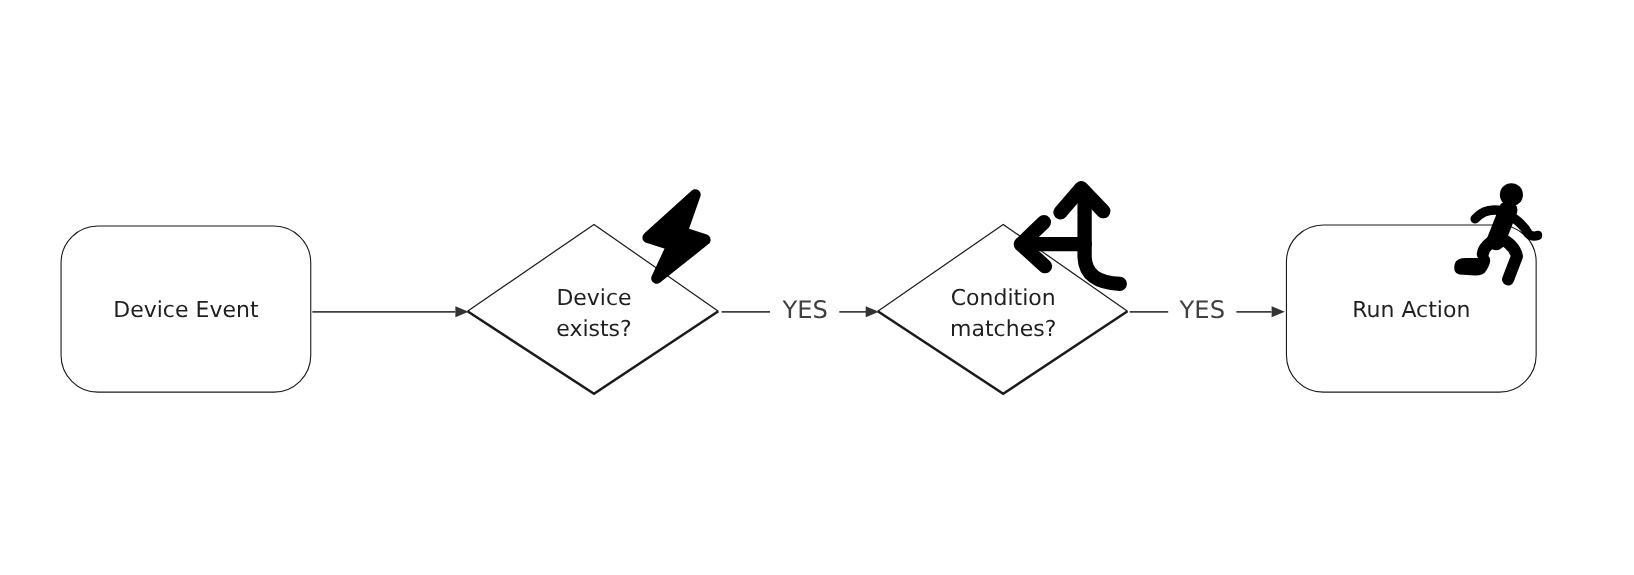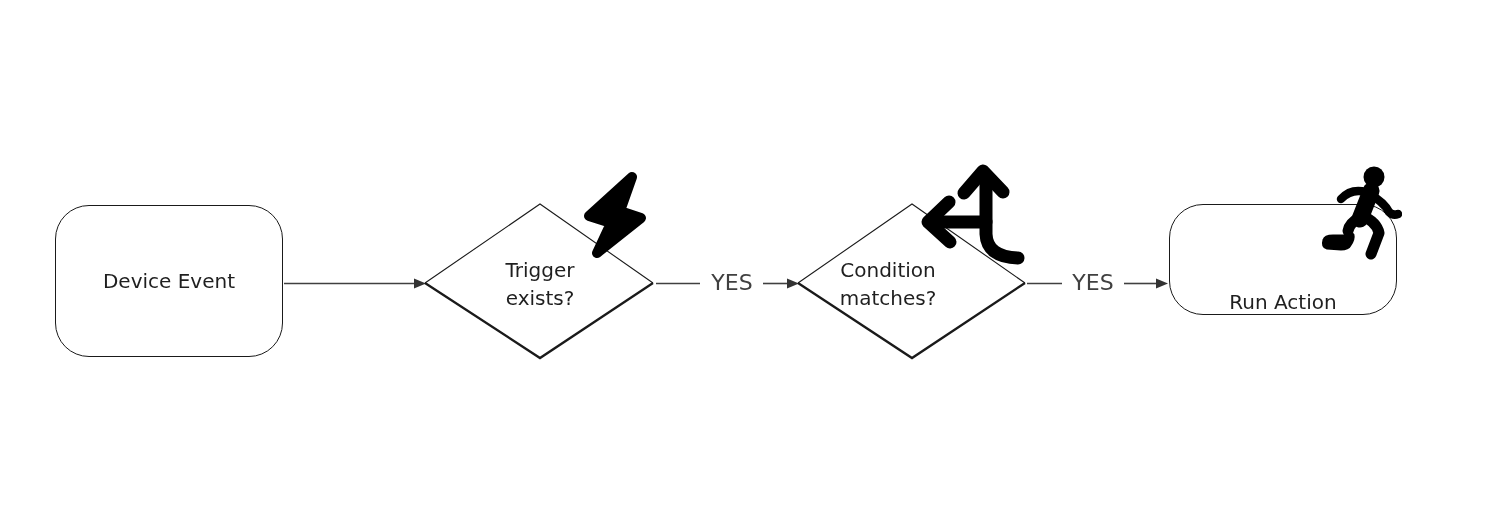--- a/index.html
+++ b/index.html
@@ -22,31 +22,31 @@
     border-radius: 34px;
     background: #ffffff;
     display: flex;
     align-items: center;
     justify-content: center;
     font-size: 20px;
     color: #1f1f1f;
     z-index: 2;
   }
   .node-device-event { left: 55px; top: 205px; width: 228px; height: 152px; }
-  .node-run-action  { left: 1169px; top: 204px; width: 228px; height: 111px; align-items: flex-end; }
+  .node-run-action  { left: 1169px; top: 204px; width: 228px; height: 153px; }
   .diamond-label {
     position: absolute;
     text-align: center;
     font-size: 20px;
     line-height: 28px;
     color: #1f1f1f;
     z-index: 3;
   }
   .label-trigger   { left: 480px; top: 256px; width: 120px; }
-  .label-condition { left: 828px; top: 256px; width: 120px; }
+  .label-condition { left: 852px; top: 256px; width: 120px; }
   .edge-label {
     position: absolute;
     width: 64px;
     top: 266px;
     text-align: center;
     font-size: 22px;
     line-height: 34px;
     color: #404040;
     z-index: 3;
   }
@@ -95,21 +95,21 @@
   </svg>
 
   <div class="node node-device-event">
     <span>Device Event</span>
   </div>
 
   <div class="node node-run-action">
     <span>Run Action</span>
   </div>
 
-  <div class="diamond-label label-trigger">Trigger exists?</div>
+  <div class="diamond-label label-trigger">Device exists?</div>
   <div class="diamond-label label-condition">Condition matches?</div>
 
   <div class="edge-label edge-label-1">YES</div>
   <div class="edge-label edge-label-2">YES</div>
 
   <svg class="icon icon-bolt" width="90" height="105" viewBox="0 0 90 105">
     <path d="M64 14 L21 53 L43 60 L29 90 L73 55 L52 48 Z" fill="#000000" stroke="#000000" stroke-width="10" stroke-linejoin="round"></path>
   </svg>
 
   <svg class="icon icon-directions" width="112" height="112" viewBox="0 0 112 112">

